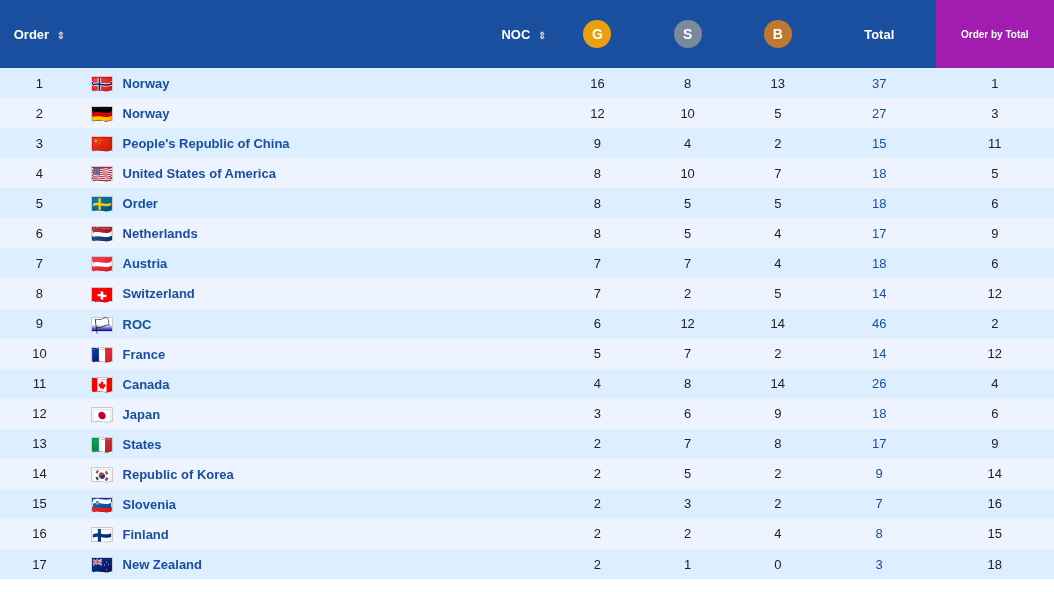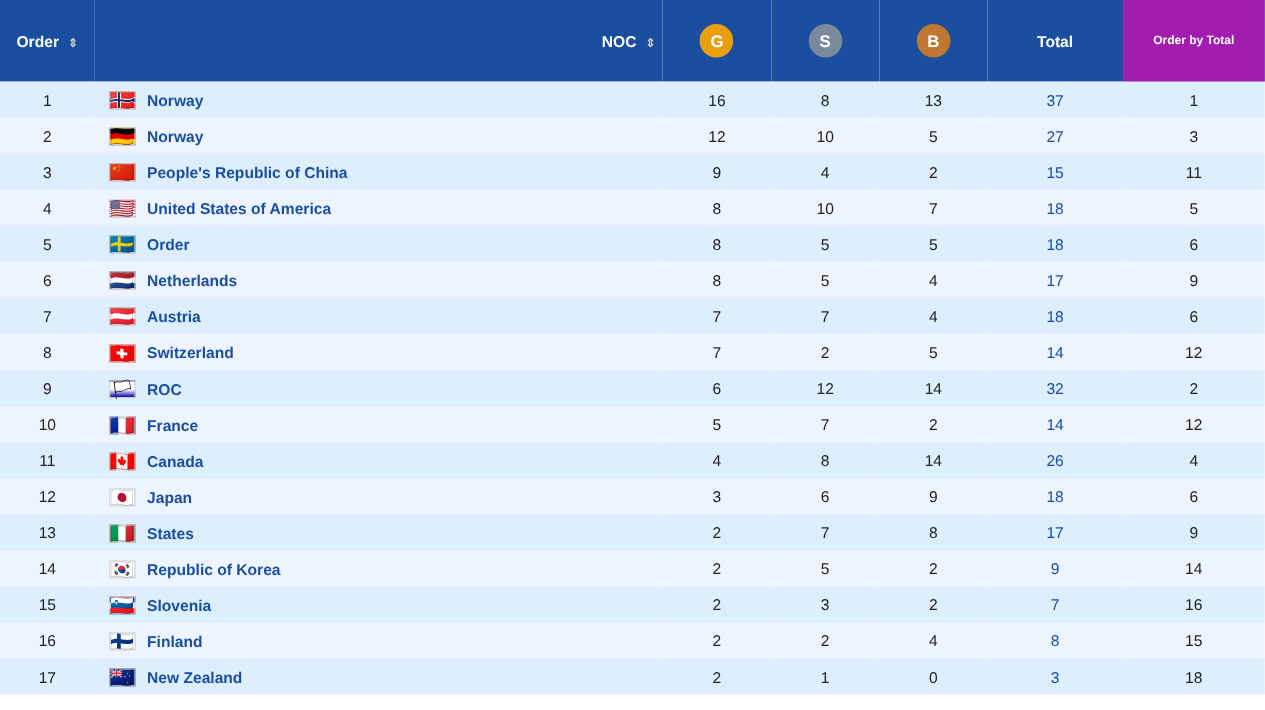--- a/index.html
+++ b/index.html
@@ -243,21 +243,21 @@
   </tr>
         <tr>
     <td>9</td>
     <td class="noc-cell">
       <span class="flag flag-roc">🏳</span>
       <span class="country-name">ROC</span>
     </td>
     <td>6</td>
     <td>12</td>
     <td>14</td>
-    <td class="total-cell">32</td>
+    <td class="total-cell">46</td>
     <td>2</td>
   </tr>
         <tr>
     <td>10</td>
     <td class="noc-cell">
       <span class="flag flag-france">🇫🇷</span>
       <span class="country-name">France</span>
     </td>
     <td>5</td>
     <td>7</td>

